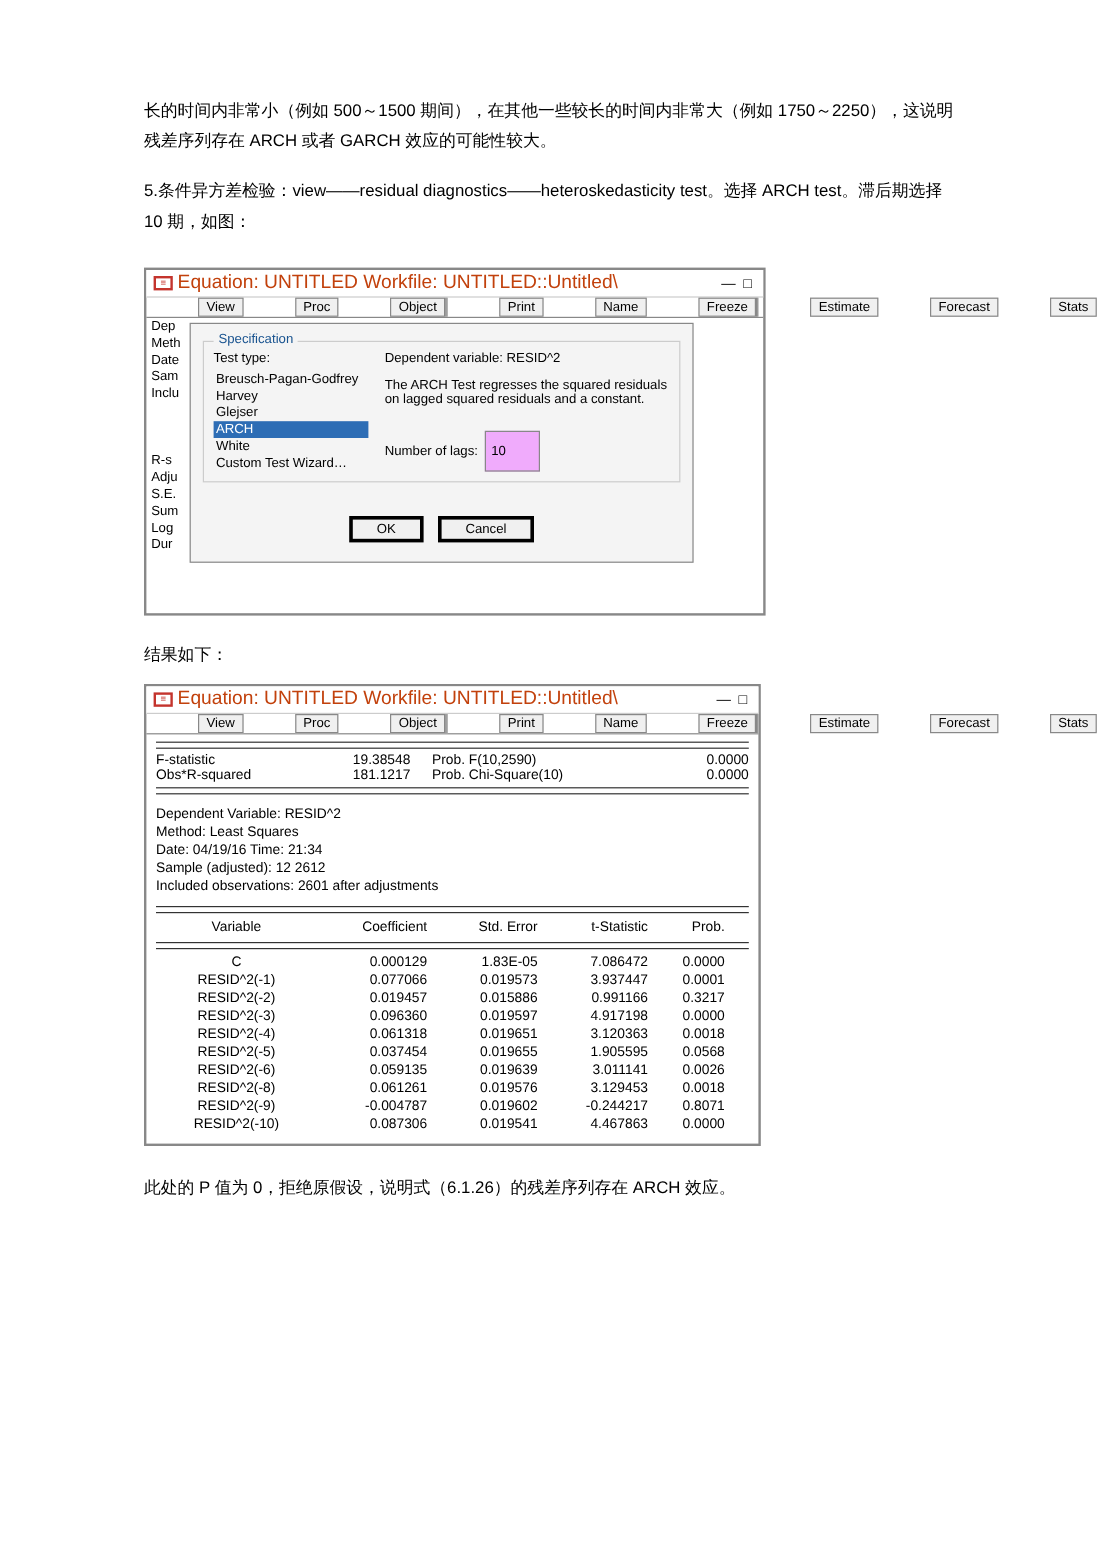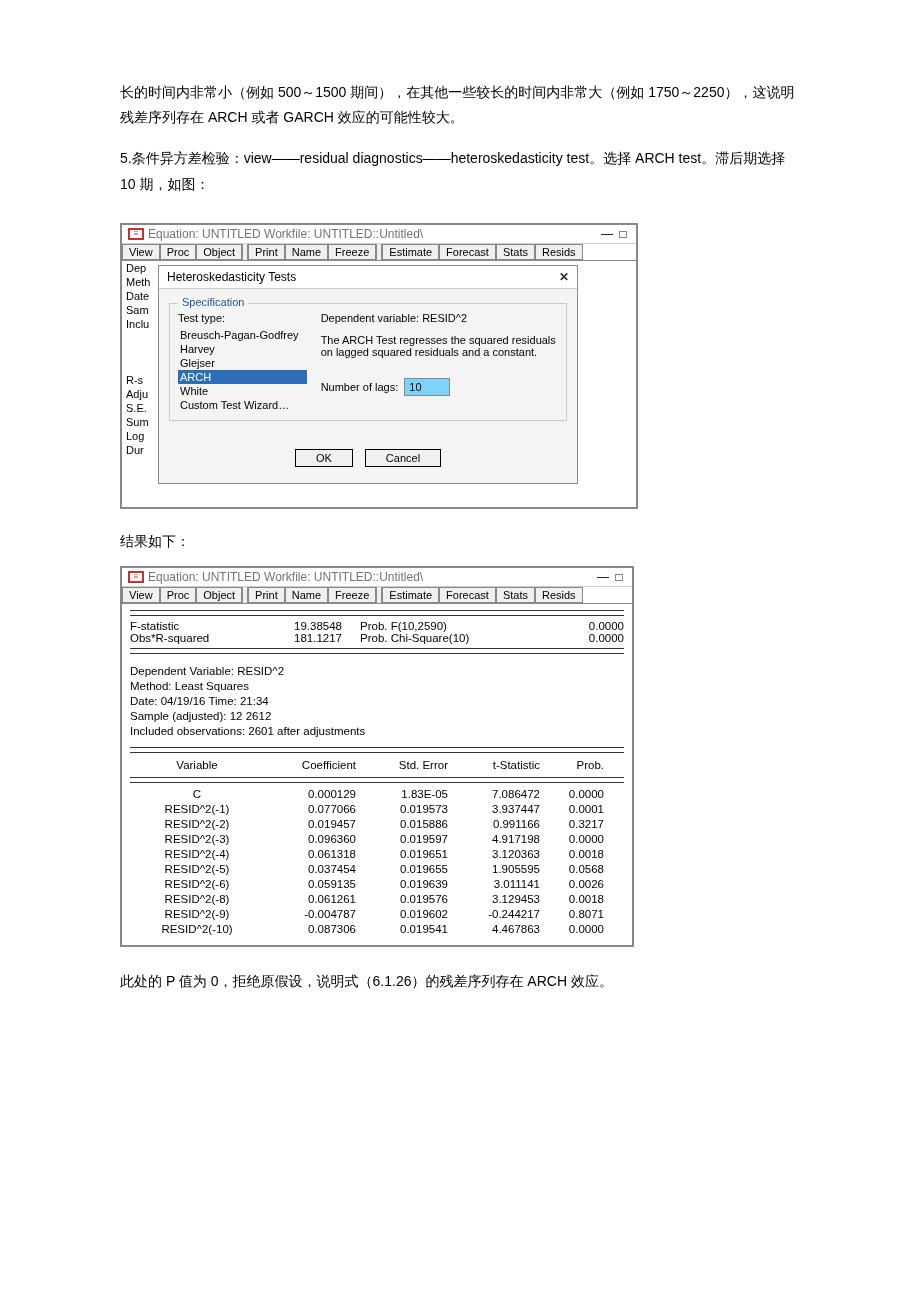--- a/index.html
+++ b/index.html
@@ -1,43 +1,43 @@
 <!DOCTYPE html>
 <html><head>
   <meta charset="utf-8">
   <style>
     * { box-sizing: border-box; margin: 0; padding: 0; }
     body { font-family: Arial, "Microsoft YaHei", sans-serif; font-size: 14px; background: #fff; padding: 80px 120px 20px 120px; width: 920px; }
     .paragraph { margin-bottom: 16px; line-height: 1.8; color: #000; }
     .eviews-window { border: 2px solid #888; background: #fff; margin: 10px 0 20px 0; display: inline-block; }
     .titlebar { background: #fff; padding: 2px 6px; display: flex; align-items: center; border-bottom: 1px solid #ccc; }
     .titlebar-icon { width: 16px; height: 12px; border: 2px solid #c4342d; border-radius: 0; margin-right: 4px; display: inline-flex; align-items: center; justify-content: center; font-size: 8px; color: #c4342d; font-weight: bold; }
-    .titlebar-text { font-size: 12px; color: #737373; }
+    .titlebar-text { font-size: 16px; color: #c2410c; }
     .win-controls { margin-left: auto; display: flex; gap: 2px; }
     .win-btn { width: 14px; height: 12px; display: flex; align-items: center; justify-content: center; font-size: 12px; cursor: default; }
     .toolbar { display: flex; border-bottom: 1px solid #888; }
-    .tool-btn { border: 1px solid #888; padding: 1px 6px; font-size: 11px; background: #f0f0f0; cursor: default; }
+    .tool-btn { border: 1px solid #888; padding: 1px 6px; font-size: 11px; background: #f0f0f0; cursor: default; margin-left: 43px; }
     .tool-gap { border-left: 1px solid #888; border-right: 1px solid #888; width: 6px; background: #f0f0f0; }
     .side-labels { position: absolute; left: 4px; top: 0; font-size: 11px; line-height: 14px; }
     .dialog { border: 1px solid #888; background: #f4f4f4; position: relative; margin-left: 30px; width: 420px; }
     .dialog-title { padding: 4px 8px; font-size: 12px; background: #fff; border-bottom: 1px solid #ccc; display: flex; }
     .dialog-close { margin-left: auto; color: #333; cursor: default; font-weight: bold; }
     .dialog-body { padding: 8px 10px 16px 10px; }
     .fieldset { border: 1px solid #ccc; padding: 8px; position: relative; margin-top: 6px; }
     .legend { position: absolute; top: -8px; left: 8px; background: #f4f4f4; padding: 0 4px; font-size: 11px; color: #1a5490; }
     .test-row { display: flex; gap: 14px; }
     .test-list { font-size: 11px; }
     .test-list-label { margin-bottom: 4px; font-size: 11px; }
     .test-item { padding: 1px 8px 1px 2px; cursor: default; }
     .test-item.selected { background: #2d6db5; color: #fff; }
     .desc { font-size: 11px; flex: 1; }
     .lags-row { display: flex; align-items: center; gap: 6px; margin-top: 20px; }
-    .lags-input { width: 46px; height: 18px; border: 1px solid #888; background: #7dd3fc; font-size: 11px; padding: 0 4px; }
+    .lags-input { width: 46px; height: 18px; border: 1px solid #888; background: #f0abfc; font-size: 11px; padding: 16px 4px; }
     .btn-row { display: flex; justify-content: center; gap: 12px; margin-top: 28px; }
-    .dlg-btn { border: 1px solid #000000; background: #f0f0f0; padding: 2px 20px; font-size: 11px; cursor: default; }
+    .dlg-btn { border: 3px solid #000000; background: #f0f0f0; padding: 2px 20px; font-size: 11px; cursor: default; }
     .layered { position: relative; padding: 4px 6px 12px 6px; min-height: 246px; }
     .results-window { width: 514px; }
     .results-content { padding: 2px 8px 8px 8px; font-size: 11.5px; font-family: Arial, sans-serif; }
     .section-title { margin: 4px 0 6px 0; font-size: 11.5px; }
     .divider { border-top: 1px solid #333; margin: 4px 0; }
     .divider-bottom { border-bottom: 1px solid #333; margin: 4px 0; }
     .stat-line { display: flex; }
     .stat-l { width: 150px; }
     .stat-v { width: 80px; text-align: right; padding-right: 18px; }
     .stat-desc { flex: 1; }
@@ -93,24 +93,20 @@
 
 
 
 R-s
 Adju
 S.E.
 Sum
 Log
 Dur</div>
     <div class="dialog">
-      <div class="dialog-title">
-        <span>Heteroskedasticity Tests</span>
-        <span class="dialog-close">✕</span>
-      </div>
       <div class="dialog-body">
         <div class="fieldset">
           <span class="legend">Specification</span>
           <div class="test-row">
             <div class="test-list">
               <div class="test-list-label">Test type:</div>
               <div class="test-item">Breusch-Pagan-Godfrey</div>
               <div class="test-item">Harvey</div>
               <div class="test-item">Glejser</div>
               <div class="test-item selected">ARCH</div>

